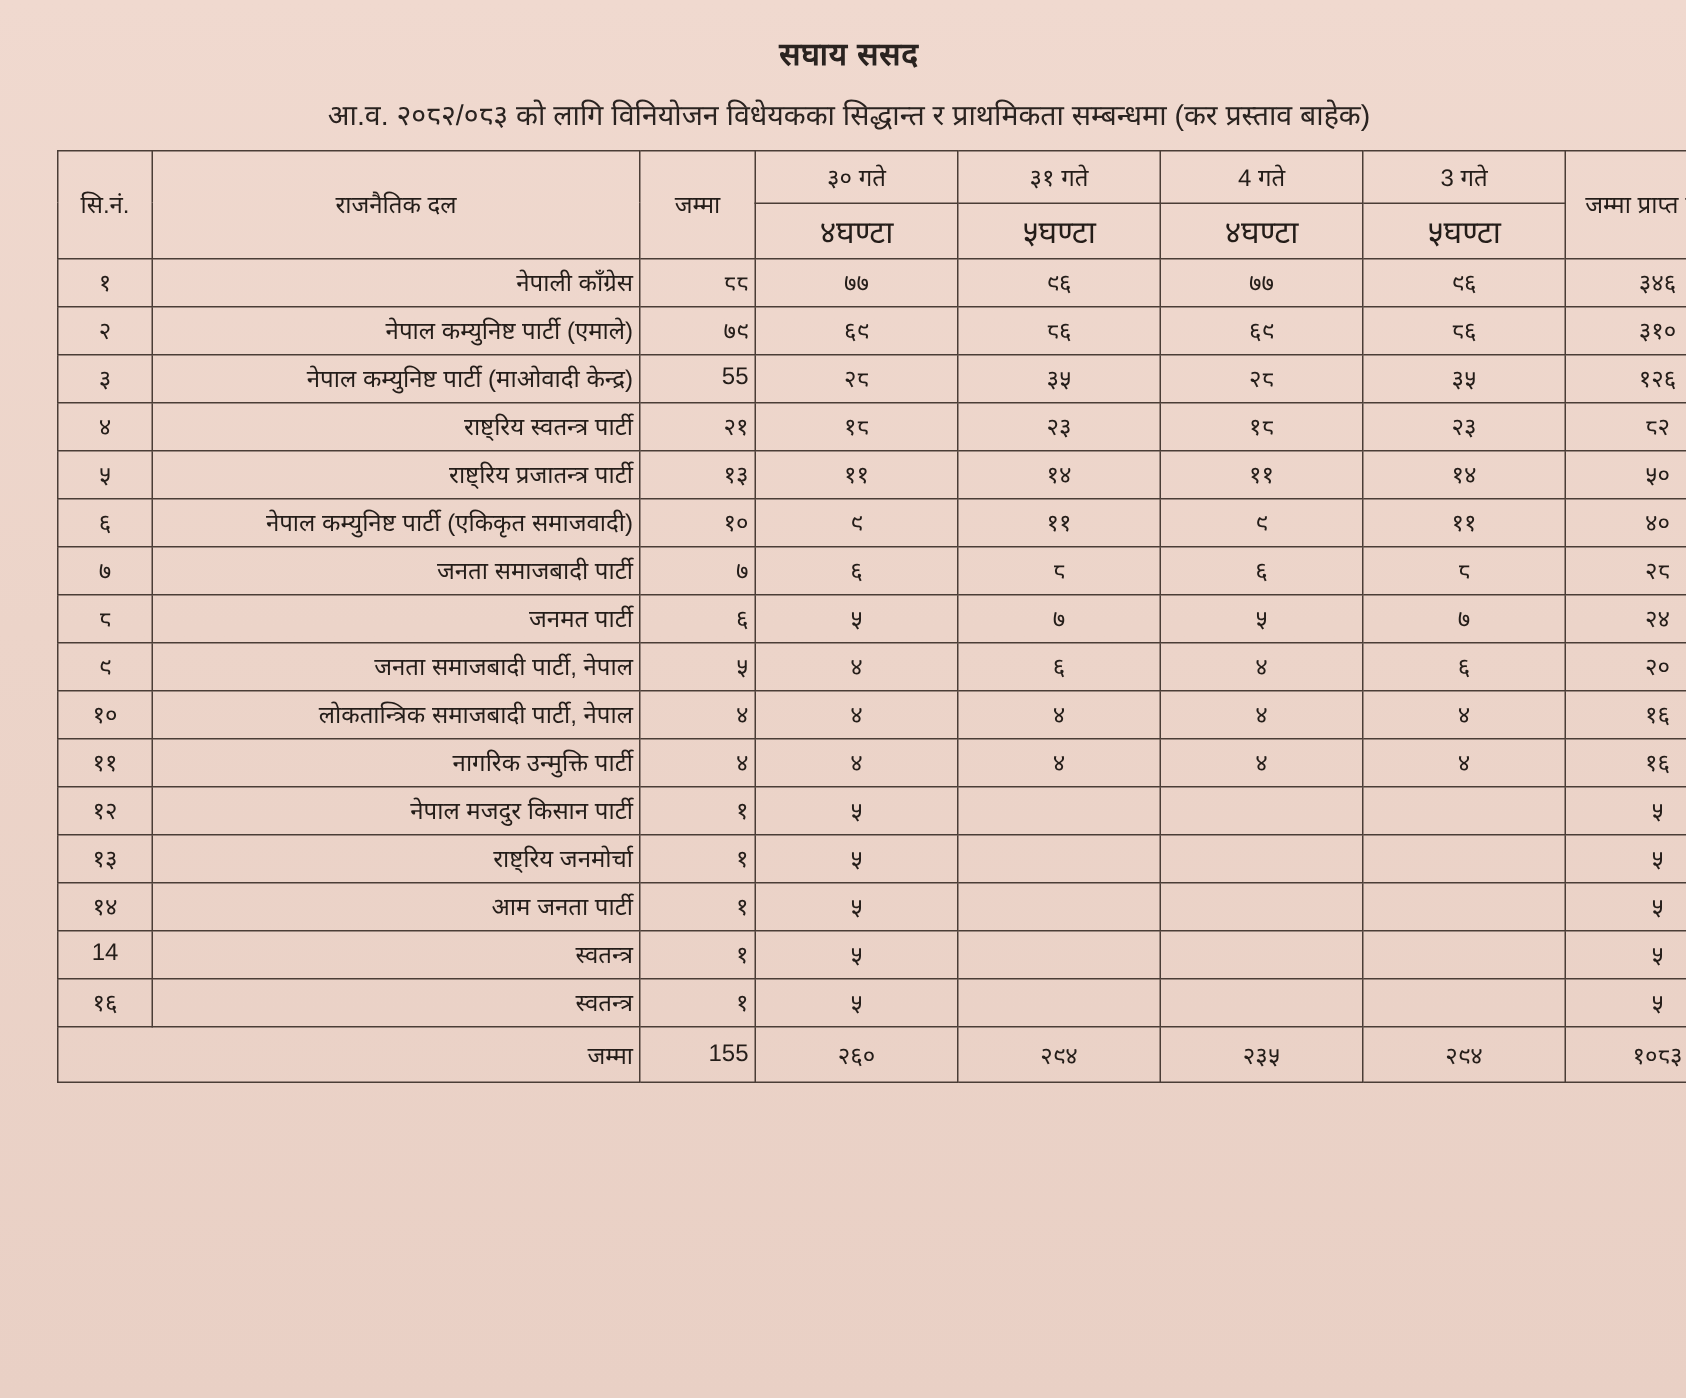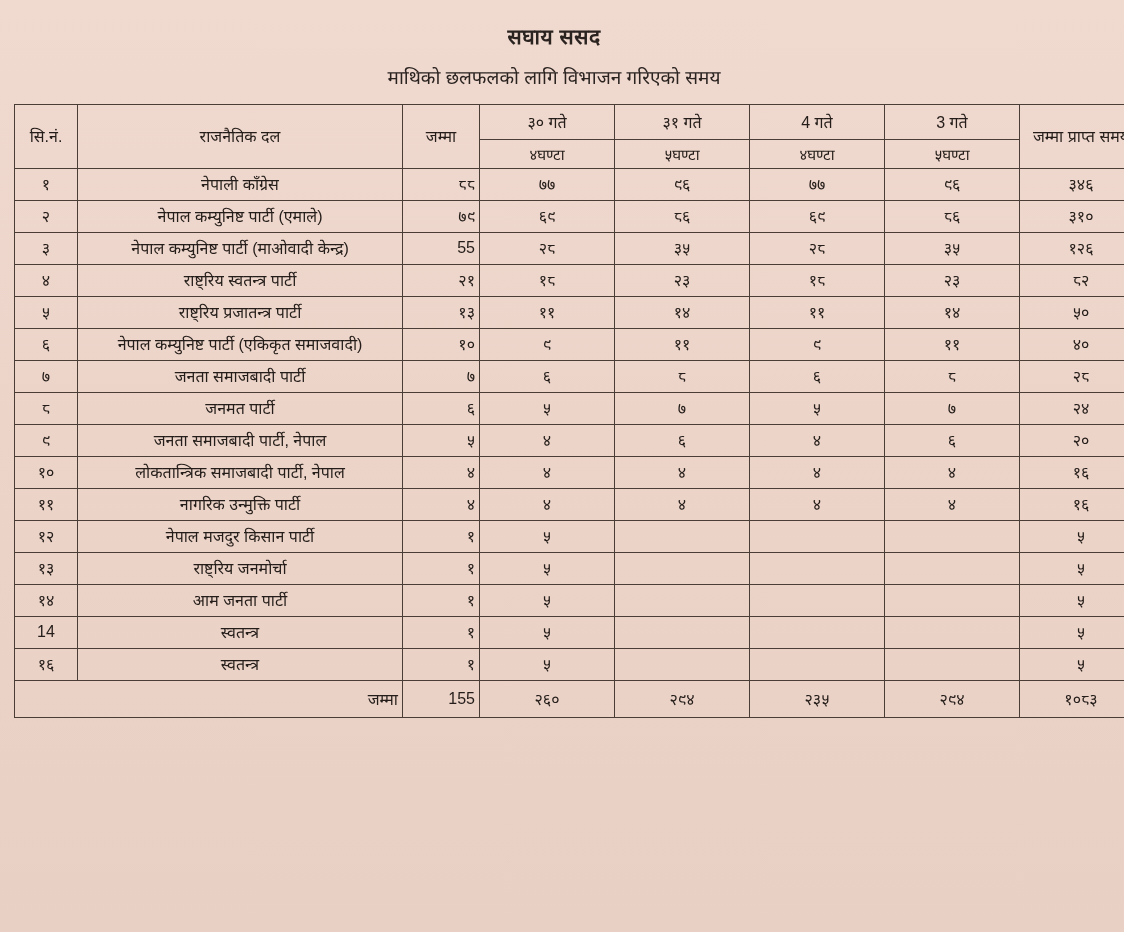--- a/index.html
+++ b/index.html
@@ -12,21 +12,21 @@
     background: #eed6cc;
     font-family: "Liberation Sans", sans-serif;
     color: #2a2320;
     overflow: hidden;
   }
   .page {
     position: relative;
     width: 1124px;
     height: 932px;
     box-sizing: border-box;
-    padding: 22px 30px 10px 14px;
+    padding: 22px 30px 10px 38px;
     background: linear-gradient(180deg, #f0d9cf 0%, #ecd4c9 45%, #e9d0c5 100%);
   }
   .titles {
     text-align: center;
     line-height: 1.45;
   }
   .title-main {
     font-size: 21px;
     font-weight: bold;
     letter-spacing: 0.5px;
@@ -55,36 +55,36 @@
   table.sheet th,
   table.sheet td {
     border: 1.6px solid #4a3d36;
     font-size: 16px;
     font-weight: normal;
     padding: 3px 4px;
     color: #241d19;
     background: transparent;
   }
   .c-sn       { width: 58px;  text-align: center; margin-left: 36px; }
-  .c-party    { width: 320px; text-align: center; padding-left: 8px; }
+  .c-party    { width: 320px; text-align: right; padding-left: 8px; }
   .c-total    { width: 72px;  text-align: right; }
   .c-day      { width: 130px; text-align: center; }
   .c-grand    { width: 118px; text-align: center; }
 
   thead .head-top th {
     text-align: center;
     font-size: 16px;
     padding: 6px 2px;
   }
   thead .head-top th.stack {
     border-bottom: 1.6px solid #4a3d36;
   }
   thead .head-bottom th {
     text-align: center;
-    font-size: 15px;
+    font-size: 21px;
     padding: 4px 2px;
   }
 
   tbody td {
     height: 25px;
   }
   tfoot td {
     height: 30px;
     font-size: 16px;
   }
@@ -93,21 +93,21 @@
     padding-right: 10px;
   }
 </style>
 </head>
 <body>
 
 <div class="page">
 
   <div class="titles">
     <div class="title-main">सघाय ससद</div>
-    <div class="title-line4">माथिको छलफलको लागि विभाजन गरिएको समय</div>
+    <div class="title-line3">आ.व. २०८२/०८३ को लागि विनियोजन विधेयकका सिद्धान्त र प्राथमिकता सम्बन्धमा (कर प्रस्ताव बाहेक)</div>
   </div>
 
   <table class="sheet">
     <thead>
       <tr class="head-top">
         <th class="c-sn" rowspan="2">सि.नं.</th>
         <th class="c-party" rowspan="2">राजनैतिक दल</th>
         <th class="c-total" rowspan="2">जम्मा</th>
         <th class="c-day stack">३० गते</th>
         <th class="c-day stack">३१ गते</th>

